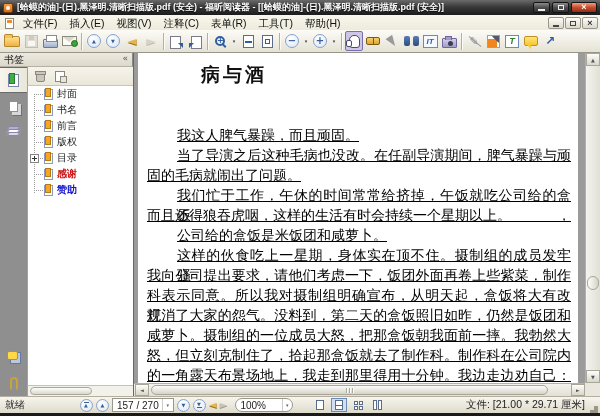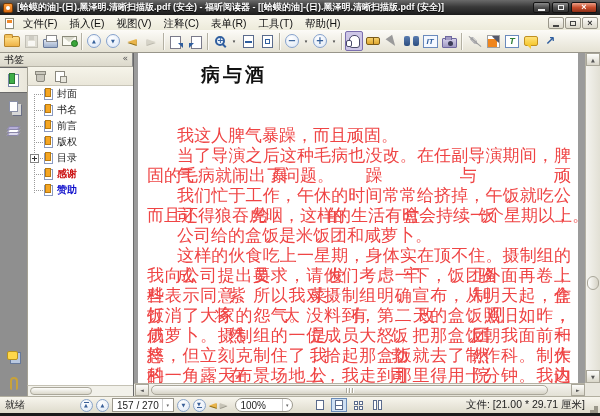--- a/index.html
+++ b/index.html
@@ -145,21 +145,21 @@
   .expander::after{content:"";position:absolute;left:3px;top:1px;width:1px;height:5px;background:#333;}
 
   .sb-hscroll{position:absolute;left:27px;bottom:0;width:106px;height:11px;background:#f2f1ea;border-top:1px solid #c5c2b5;border-left:1px solid #a5a295;}
   .sb-hthumb{position:absolute;left:2px;top:1px;width:62px;bottom:1px;background:linear-gradient(#fdfdfb,#dbd8cb);border:1px solid #aaa79a;border-radius:4px;}
 
   
   .docarea{position:absolute;left:133px;top:0;right:0;bottom:0;background:#9b9b9b;border-left:1px solid #686868;}
   .page{position:absolute;left:4px;top:0;width:440px;bottom:13px;background:#fff;overflow:hidden;padding-left:37px;}
   .pg-title{position:absolute;left:63px;top:9px;font-size:19px;font-weight:bold;letter-spacing:3px;color:#111;}
   .pg-lines{position:absolute;left:9px;top:73px;width:424px;}
-  .docline{height:20px;line-height:20px;font-family:"Liberation Serif","DejaVu Serif",serif;font-size:17px;color:#ef4444;white-space:nowrap;}
+  .docline{height:20px;line-height:20px;font-family:"Liberation Serif","DejaVu Serif",serif;font-size:14px;color:#000000;white-space:nowrap;text-decoration:underline;}
   .docline.ind{padding-left:30px;}
   .docline.j{white-space:normal;text-align:justify;text-align-last:justify;}
 
   .vscroll{position:absolute;right:0;top:0;width:15px;bottom:13px;background:linear-gradient(90deg,#f4f3ee,#e2e0d5);border-left:1px solid #b5b2a5;}
   .sbtn{position:absolute;left:0;right:0;height:13px;background:linear-gradient(#fdfdfb,#d9d6c9);border:1px solid #a9a699;
     display:flex;align-items:center;justify-content:center;font-size:5px;color:#555;}
   .sbtn.vtop{top:0;} .sbtn.vbot{bottom:0;}
   .vthumb{position:absolute;left:1px;right:1px;top:223px;height:14px;background:linear-gradient(90deg,#fdfdfb,#d6d3c6);border:1px solid #a9a699;border-radius:6px;}
   .hscroll{position:absolute;left:0;right:15px;bottom:0;height:13px;background:linear-gradient(#f4f3ee,#e2e0d5);border-top:1px solid #b5b2a5;}
   .hbtn{position:absolute;top:0;bottom:0;width:14px;background:linear-gradient(#fdfdfb,#d9d6c9);border:1px solid #a9a699;

